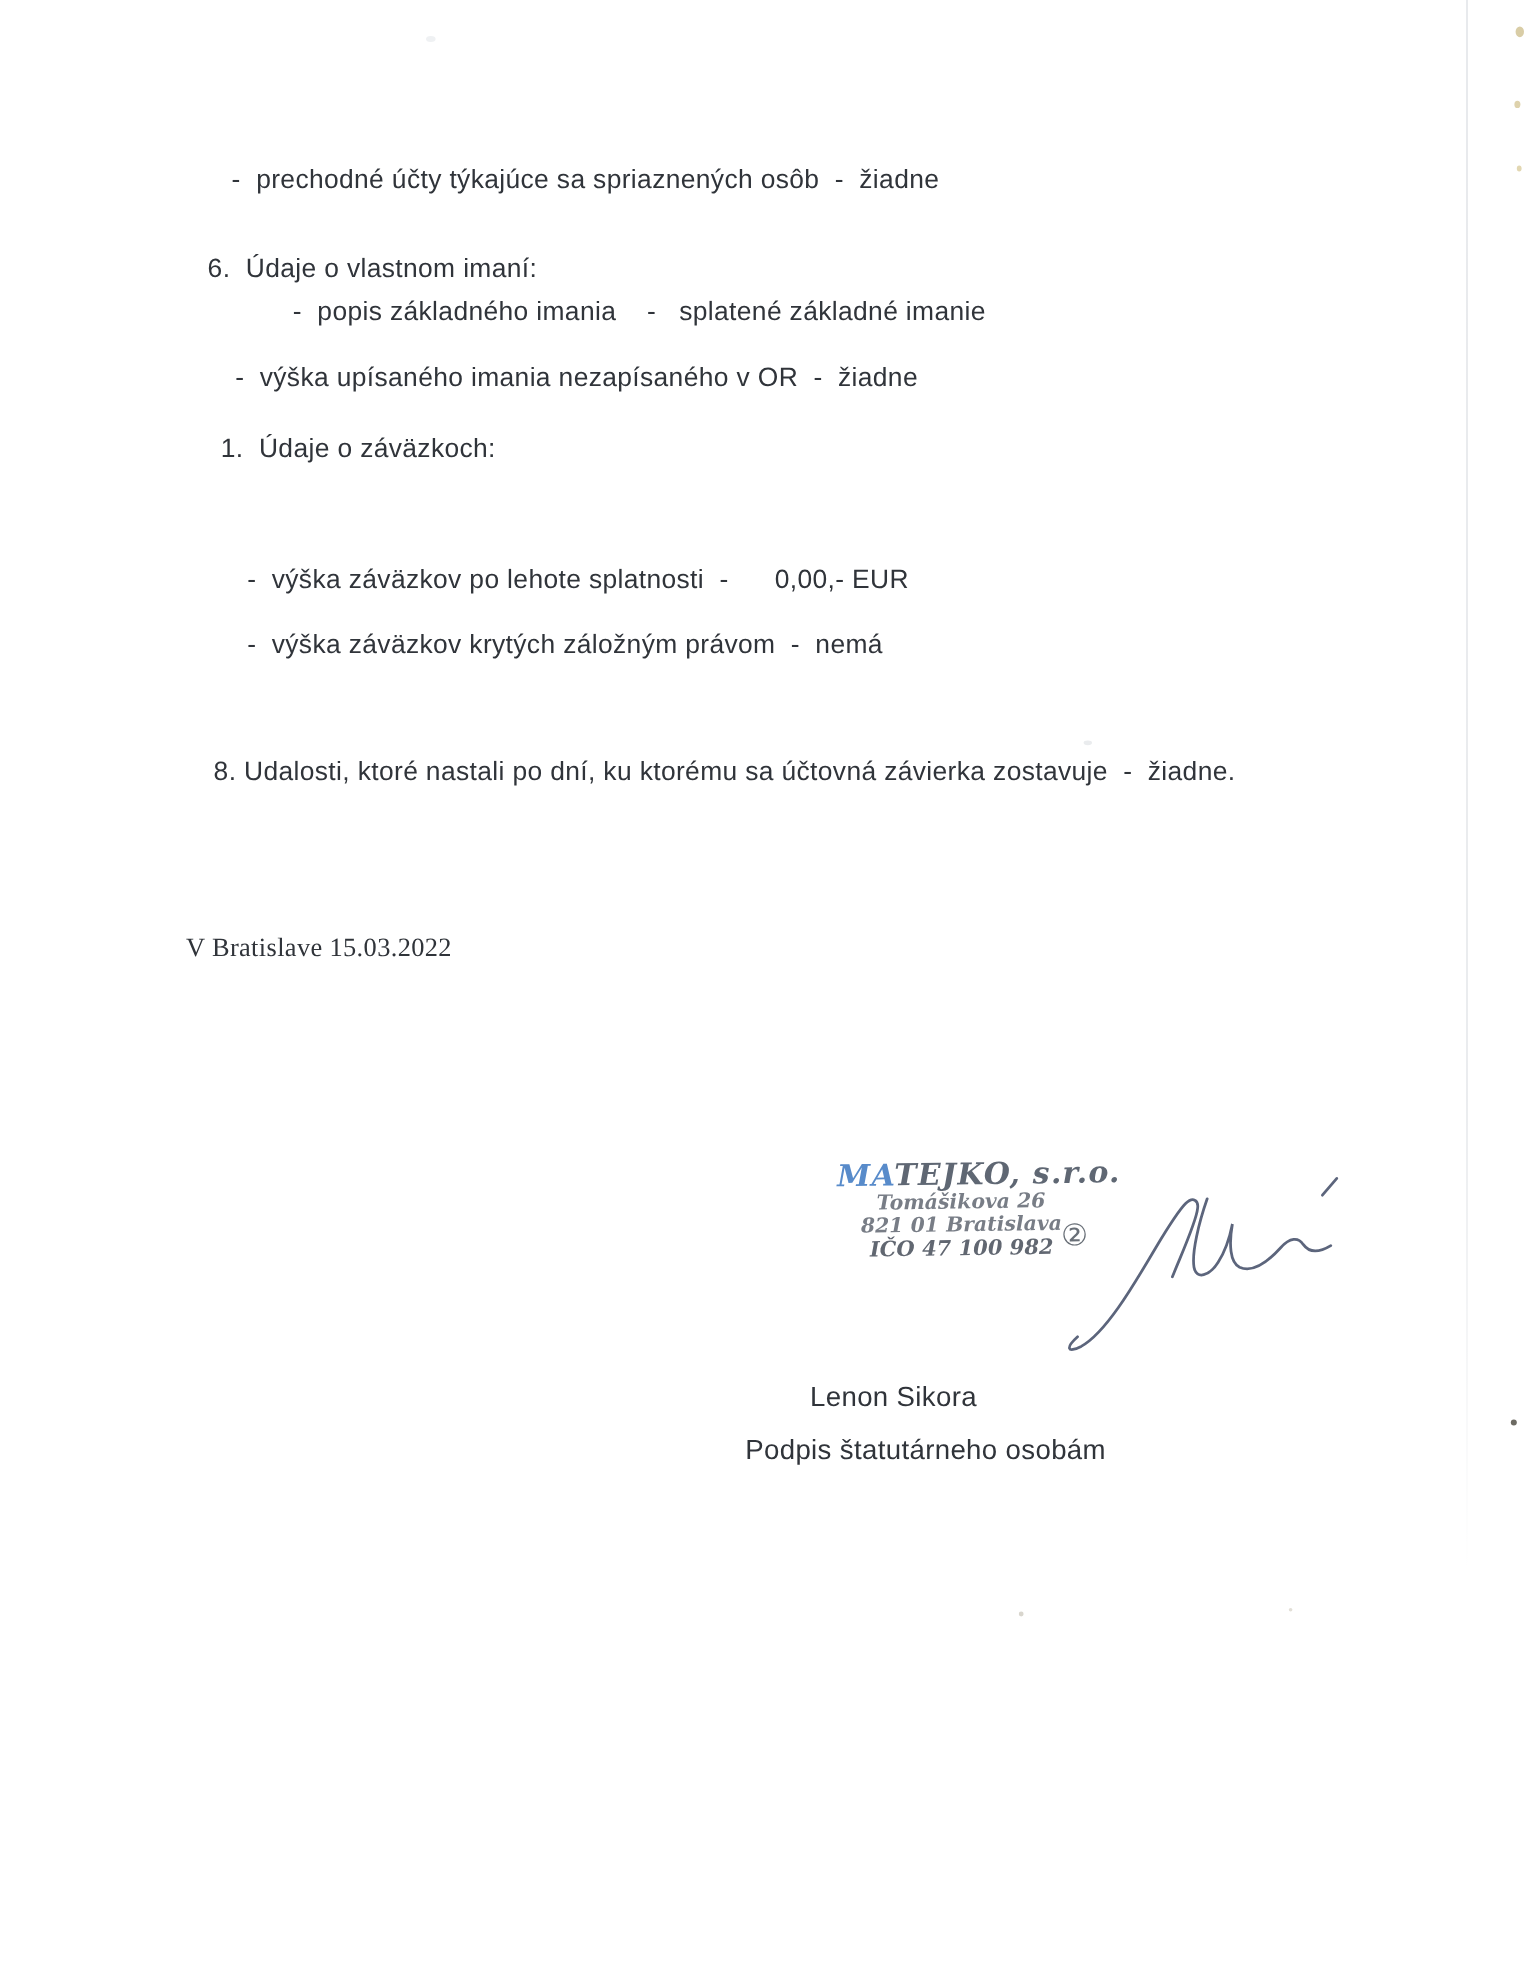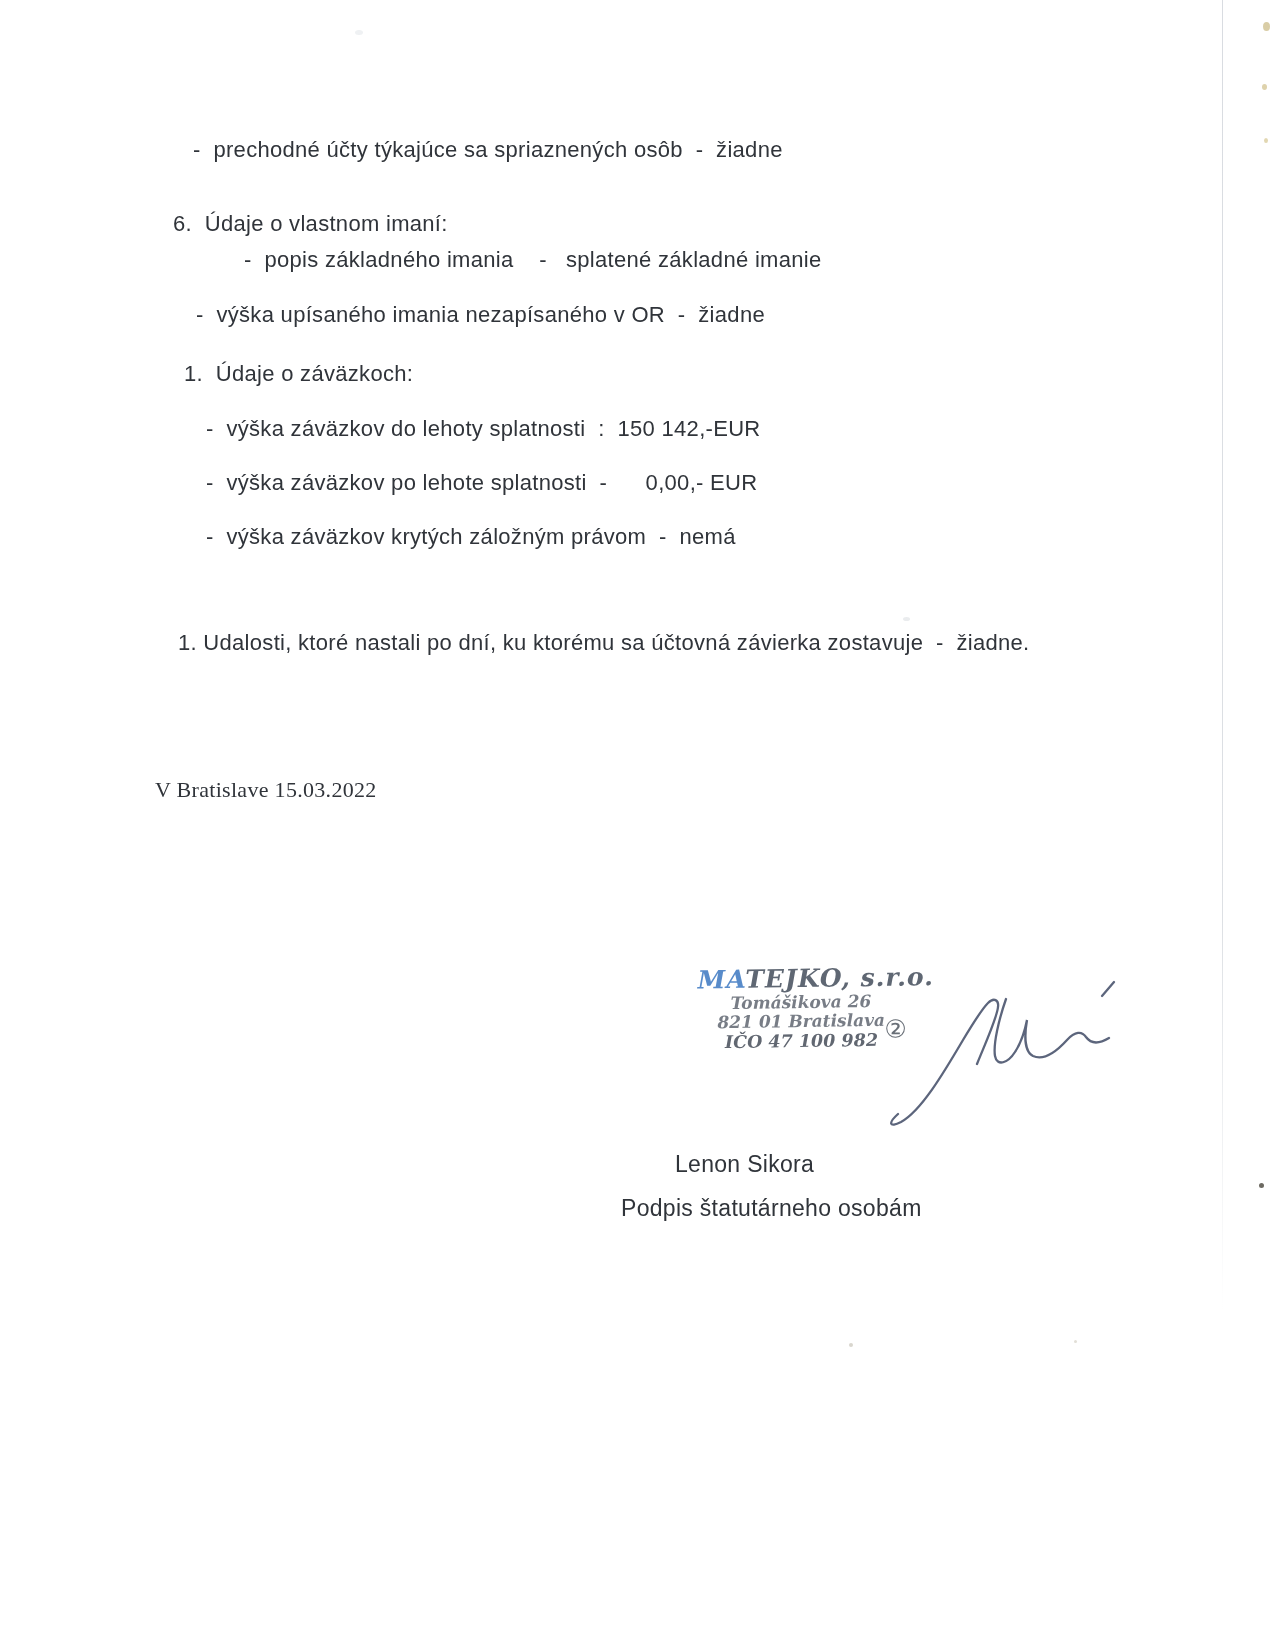--- a/index.html
+++ b/index.html
@@ -67,24 +67,23 @@
 </head>
 <body>
 
 <div class="page">
 
   <div class="line l0">-  prechodné účty týkajúce sa spriaznených osôb  -  žiadne</div>
   <div class="line l1">6.  Údaje o vlastnom imaní:</div>
   <div class="line l2">-  popis základného imania    -   splatené základné imanie</div>
   <div class="line l3">-  výška upísaného imania nezapísaného v OR  -  žiadne</div>
   <div class="line l4">1.  Údaje o záväzkoch:</div>
-  <div class="line l5">-  výška záväzkov do lehoty splatnosti  :  150 142,-EUR</div>
   <div class="line l6">-  výška záväzkov po lehote splatnosti  -      0,00,- EUR</div>
   <div class="line l7">-  výška záväzkov krytých záložným právom  -  nemá</div>
-  <div class="line l9">1. Udalosti, ktoré nastali po dní, ku ktorému sa účtovná závierka zostavuje  -  žiadne.</div>
+  <div class="line l9">8. Udalosti, ktoré nastali po dní, ku ktorému sa účtovná závierka zostavuje  -  žiadne.</div>
   <div class="line l10">V Bratislave 15.03.2022</div>
 
   <div class="stamp">
     <div class="stamp-company"><span class="blue">MA</span><span>TEJKO, s.r.o.</span></div>
     <div class="stamp-addr">Tomášikova 26</div>
     <div class="stamp-addr">821 01 Bratislava</div>
     <div class="stamp-ico">IČO 47 100 982</div>
     <span class="stamp-badge">②</span>
   </div>
 

